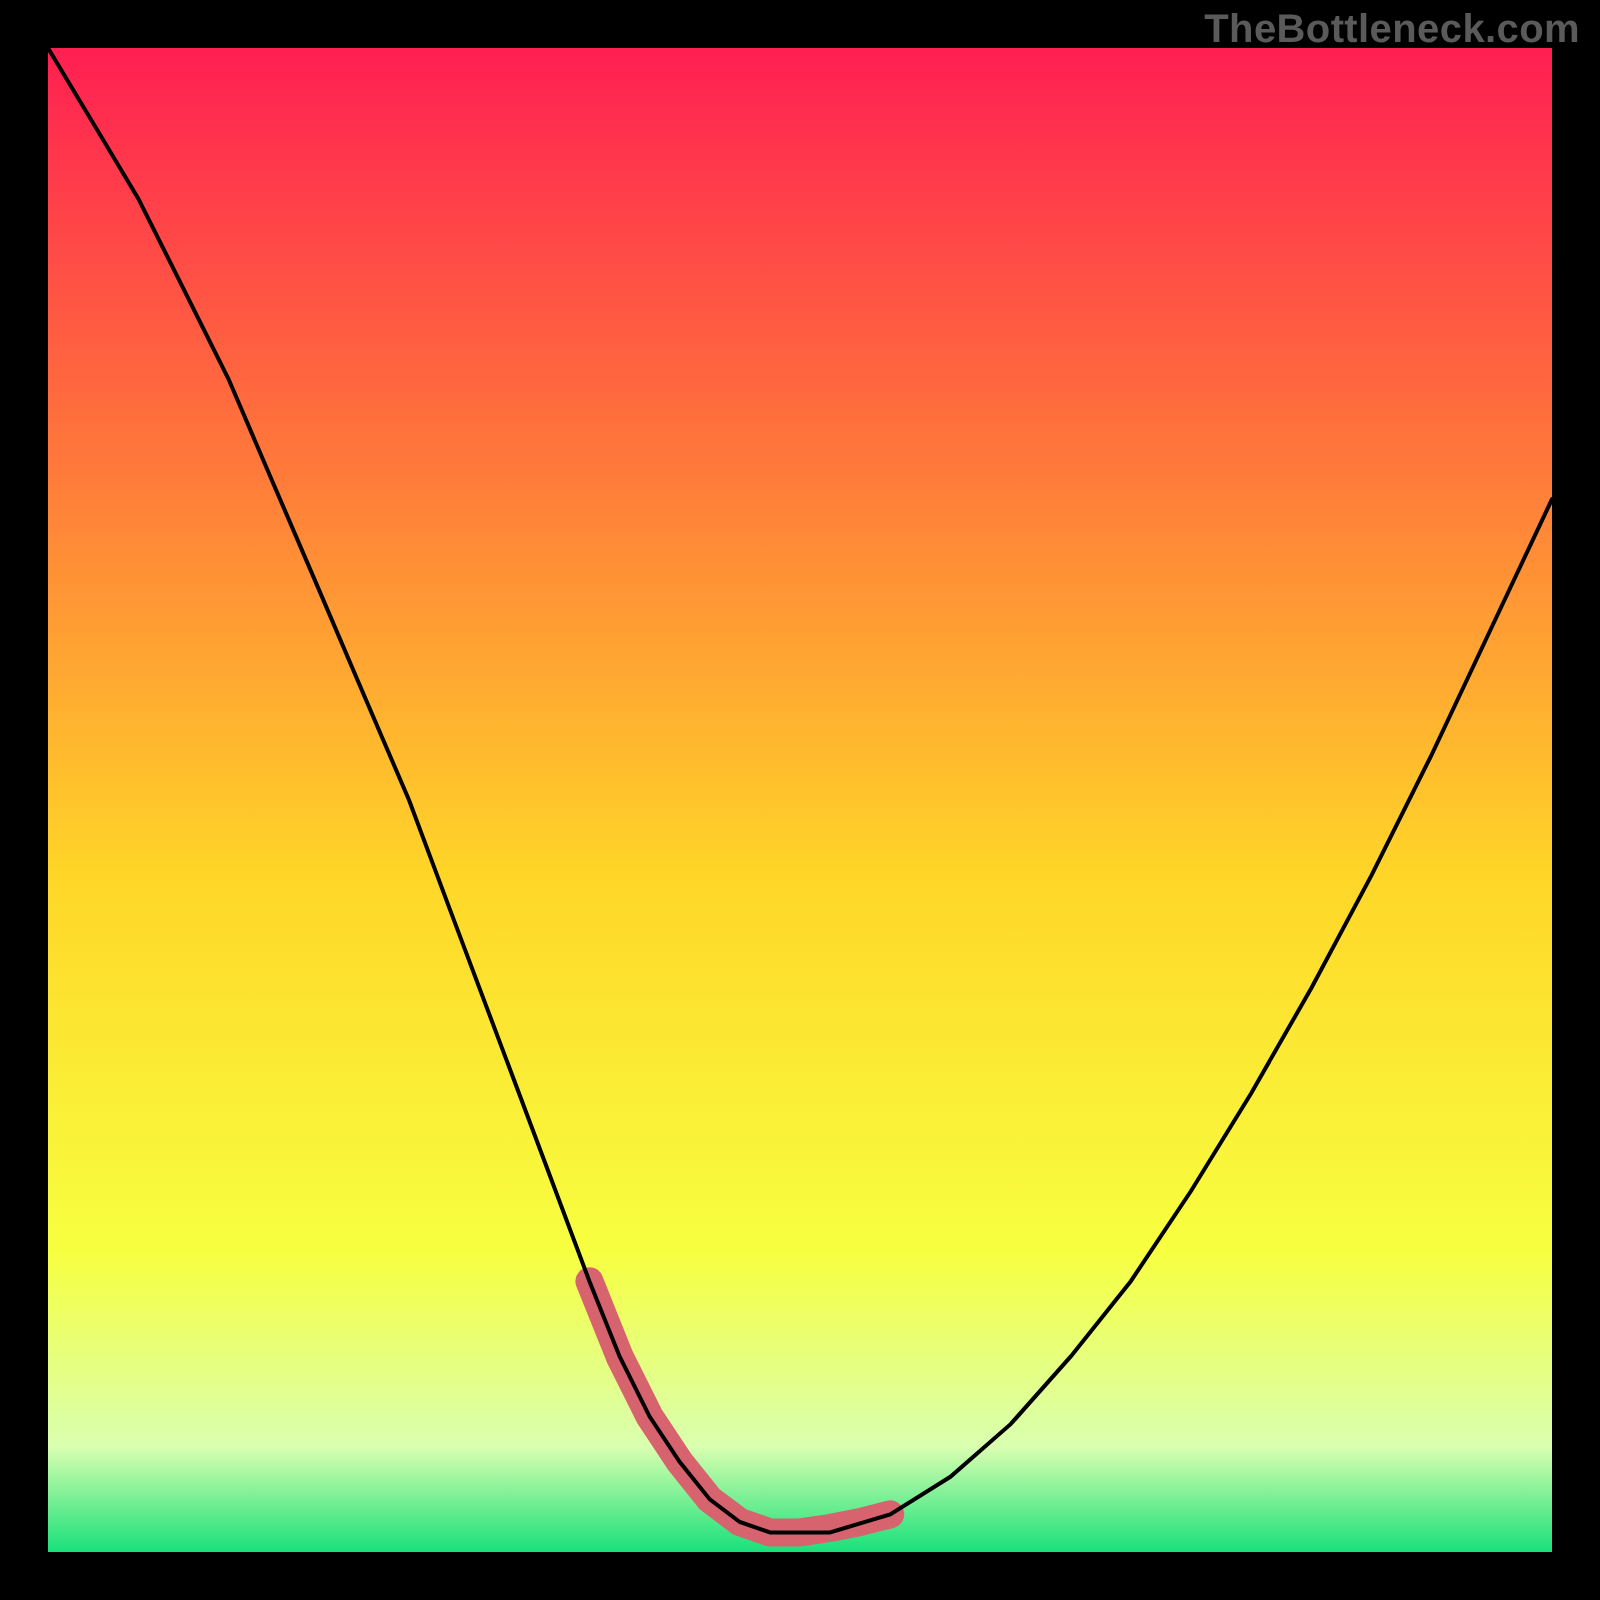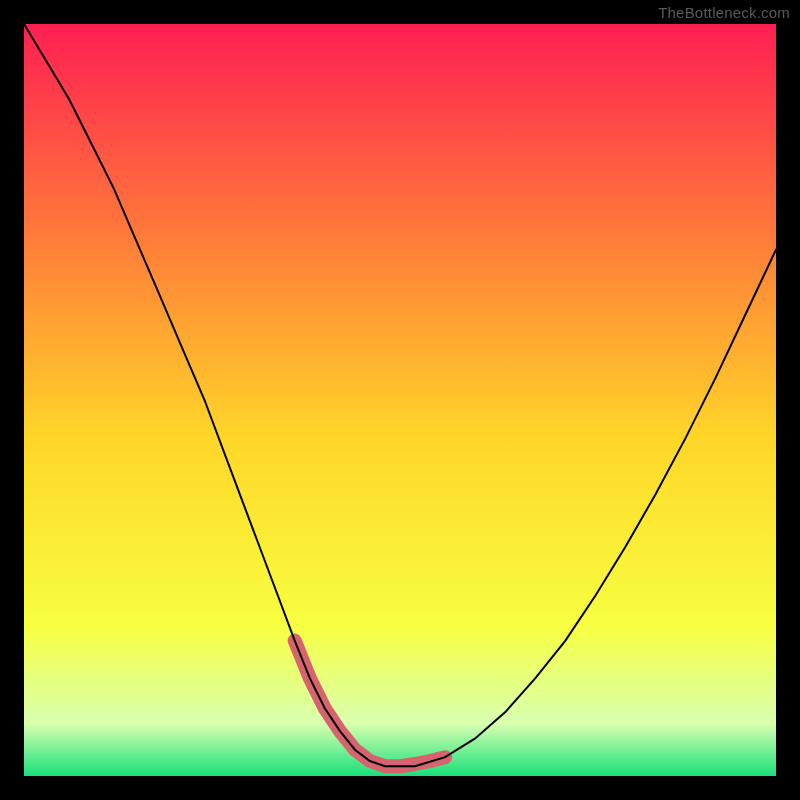--- a/index.html
+++ b/index.html
@@ -17,22 +17,22 @@
     top: 24px;
     width: 752px;
     height: 752px;
     background: #000;
   }
   .watermark {
     position: absolute;
     top: 4px;
     right: 10px;
     color: #5a5a5a;
-    font-size: 15px;
-    font-weight: 400;
+    font-size: 20px;
+    font-weight: 700;
     letter-spacing: 0.2px;
     z-index: 20;
   }
   svg.plot {
     position: absolute;
     left: 0;
     top: 0;
     width: 752px;
     height: 752px;
     display: block;

